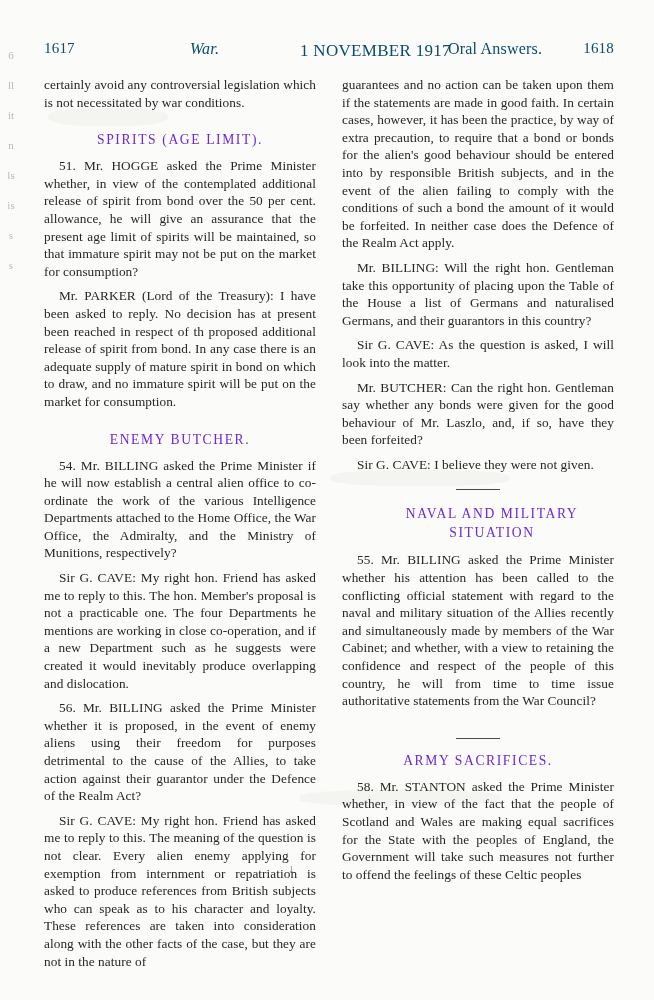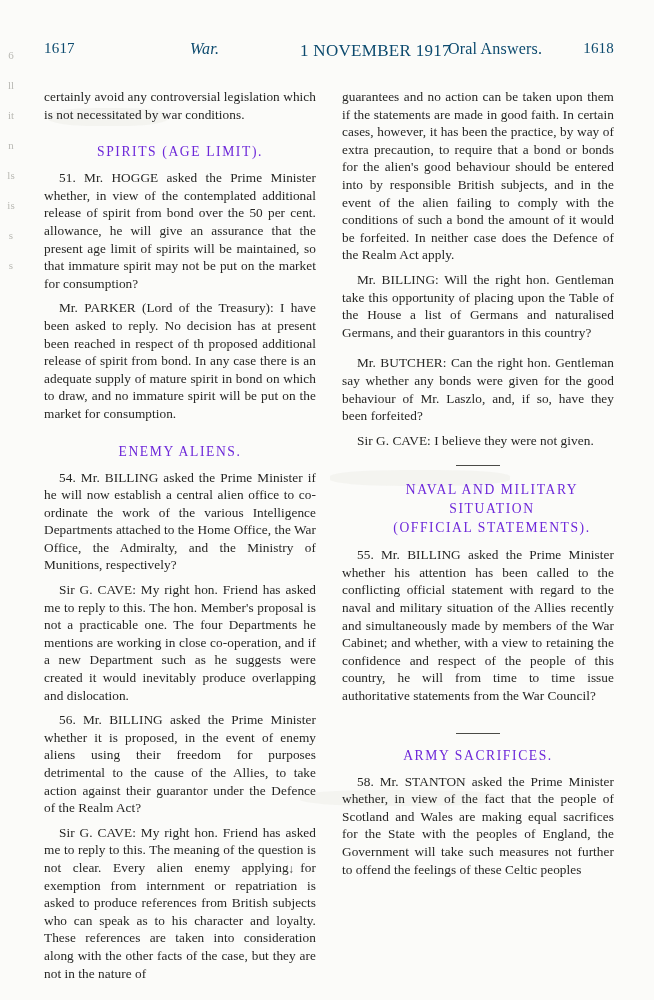--- a/index.html
+++ b/index.html
@@ -80,21 +80,21 @@
   }
   .columns {
     position: absolute;
     left: 44px;
     top: 70px;
     width: 570px;
     height: 890px;
   }
   .col {
     position: absolute;
-    top: 18px;
+    top: 6px;
     width: 272px;
     height: 890px;
   }
   .col-left { left: 0; }
   .col-right { left: 298px; font-family: Liberation Serif, serif; }
   .rule {
     position: absolute;
     left: 285px;
     top: 0;
     width: 1px;
@@ -176,45 +176,45 @@
 
   <div class="columns">
     <div class="col col-left" id="col-left">
         <p class="para">certainly avoid any controversial legislation which is not necessitated by war conditions.</p>
         <div class="spacer-sm"></div>
         <div class="sec-head">SPIRITS (AGE LIMIT).</div>
         <p class="para indent">51. Mr. HOGGE asked the Prime Minister whether, in view of the contemplated additional release of spirit from bond over the 50 per cent. allowance, he will give an assurance that the present age limit of spirits will be maintained, so that immature spirit may not be put on the market for consumption?</p>
         <div class="spacer-sm"></div>
         <p class="para indent">Mr. PARKER (Lord of the Treasury): I have been asked to reply. No decision has at present been reached in respect of th proposed additional release of spirit from bond. In any case there is an adequate supply of mature spirit in bond on which to draw, and no immature spirit will be put on the market for consumption.</p>
         <div class="spacer-sm"></div>
-        <div class="sec-head">ENEMY ALIENS.</div>
+        <div class="sec-head">ENEMY BUTCHER.</div>
         <p class="para indent">54. Mr. BILLING asked the Prime Minister if he will now establish a central alien office to co-ordinate the work of the various Intelligence Departments attached to the Home Office, the War Office, the Admiralty, and the Ministry of Munitions, respectively?</p>
         <div class="spacer-sm"></div>
         <p class="para indent">Sir G. CAVE: My right hon. Friend has asked me to reply to this. The hon. Member's proposal is not a practicable one. The four Departments he mentions are working in close co-operation, and if a new Department such as he suggests were created it would inevitably produce overlapping and dislocation.</p>
         <div class="spacer-sm"></div>
         <p class="para indent">56. Mr. BILLING asked the Prime Minister whether it is proposed, in the event of enemy aliens using their freedom for purposes detrimental to the cause of the Allies, to take action against their guarantor under the Defence of the Realm Act?</p>
         <div class="spacer-sm"></div>
         <p class="para indent">Sir G. CAVE: My right hon. Friend has asked me to reply to this. The meaning of the question is not clear. Every alien enemy applying for exemption from internment or repatriation is asked to produce references from British subjects who can speak as to his character and loyalty. These references are taken into consideration along with the other facts of the case, but they are not in the nature of</p>
         <div class="spacer-sm"></div>
       </div>
     <div class="rule"></div>
     <div class="col col-right" id="col-right">
         <p class="para">guarantees and no action can be taken upon them if the statements are made in good faith. In certain cases, however, it has been the practice, by way of extra precaution, to require that a bond or bonds for the alien's good behaviour should be entered into by responsible British subjects, and in the event of the alien failing to comply with the conditions of such a bond the amount of it would be forfeited. In neither case does the Defence of the Realm Act apply.</p>
         <div class="spacer-sm"></div>
         <p class="para indent">Mr. BILLING: Will the right hon. Gentleman take this opportunity of placing upon the Table of the House a list of Germans and naturalised Germans, and their guarantors in this country?</p>
         <div class="spacer-sm"></div>
+        <p class="para indent">Sir G. CAVE: As the question is asked, I will look into the matter.</p>
         <div class="spacer-sm"></div>
         <p class="para indent">Mr. BUTCHER: Can the right hon. Gentleman say whether any bonds were given for the good behaviour of Mr. Laszlo, and, if so, have they been forfeited?</p>
         <div class="spacer-sm"></div>
         <p class="para indent">Sir G. CAVE: I believe they were not given.</p>
         <div class="spacer-sm"></div>
         <div class="divider"></div>
         <div class="sec-head two-line">
           <div>NAVAL AND MILITARY SITUATION</div>
-          <div>(OFFICIAL STATEMENTS).</div>
         </div>
         <p class="para indent">55. Mr. BILLING asked the Prime Minister whether his attention has been called to the conflicting official statement with regard to the naval and military situation of the Allies recently and simultaneously made by members of the War Cabinet; and whether, with a view to retaining the confidence and respect of the people of this country, he will from time to time issue authoritative statements from the War Council?</p>
         <div class="spacer-sm"></div>
         <div class="spacer-sm"></div>
         <div class="spacer-sm"></div>
         <div class="divider"></div>
         <div class="sec-head">ARMY SACRIFICES.</div>
         <p class="para indent">58. Mr. STANTON asked the Prime Minister whether, in view of the fact that the people of Scotland and Wales are making equal sacrifices for the State with the peoples of England, the Government will take such measures not further to offend the feelings of these Celtic peoples</p>
         <div class="spacer-sm"></div>
       </div>

